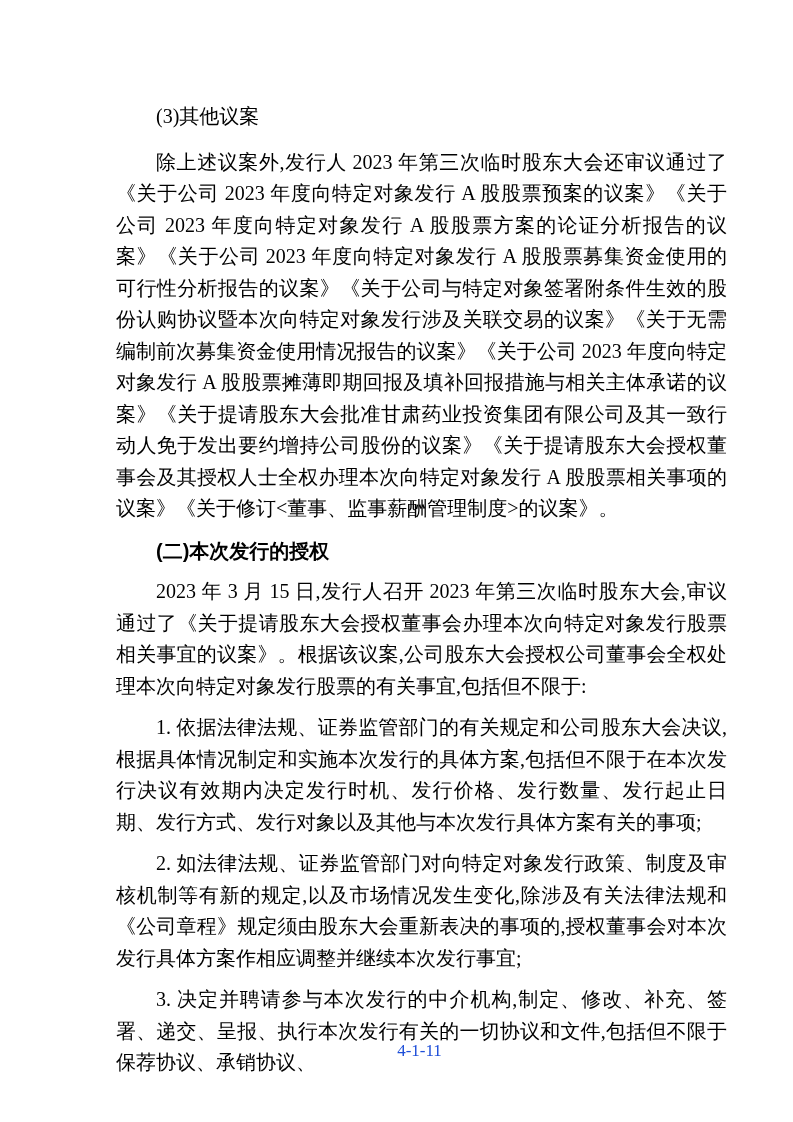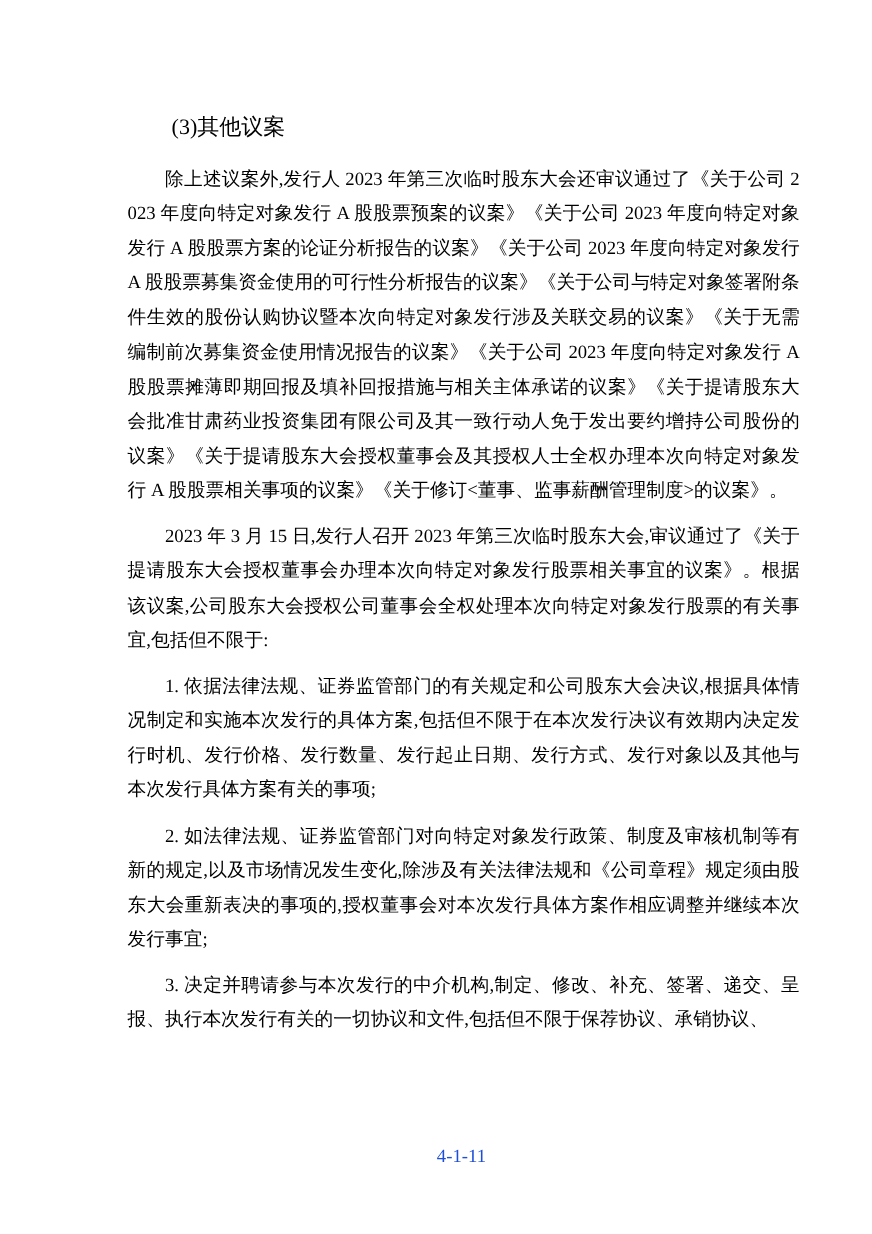--- a/index.html
+++ b/index.html
@@ -25,21 +25,21 @@
     width: 611px;
   }
   .subsection-heading {
     font-size: 20px;
     line-height: 31.5px;
     font-weight: 400;
     text-indent: 2em;
     margin: 0 0 14px 0;
   }
   .para {
-    font-size: 17px;
+    font-size: 20px;
     line-height: 31.5px;
     text-align: justify;
     text-justify: inter-ideograph;
     text-indent: 2em;
     margin: 0 0 10px 0;
     word-break: break-all;
   }
   .section-heading {
     font-family: "Liberation Sans", "DejaVu Sans", sans-serif;
     font-size: 20px;
@@ -62,20 +62,21 @@
 </head>
 <body>
 
 <div class="page">
   <div class="content">
 
     <div class="subsection-heading">(3)其他议案</div>
 
     <p class="para">除上述议案外,发行人 2023 年第三次临时股东大会还审议通过了《关于公司 2023 年度向特定对象发行 A 股股票预案的议案》《关于公司 2023 年度向特定对象发行 A 股股票方案的论证分析报告的议案》《关于公司 2023 年度向特定对象发行 A 股股票募集资金使用的可行性分析报告的议案》《关于公司与特定对象签署附条件生效的股份认购协议暨本次向特定对象发行涉及关联交易的议案》《关于无需编制前次募集资金使用情况报告的议案》《关于公司 2023 年度向特定对象发行 A 股股票摊薄即期回报及填补回报措施与相关主体承诺的议案》《关于提请股东大会批准甘肃药业投资集团有限公司及其一致行动人免于发出要约增持公司股份的议案》《关于提请股东大会授权董事会及其授权人士全权办理本次向特定对象发行 A 股股票相关事项的议案》《关于修订&lt;董事、监事薪酬管理制度&gt;的议案》。</p>
 
+    <div class="section-heading">(二)本次发行的授权</div>
 
     <p class="para">2023 年 3 月 15 日,发行人召开 2023 年第三次临时股东大会,审议通过了《关于提请股东大会授权董事会办理本次向特定对象发行股票相关事宜的议案》。根据该议案,公司股东大会授权公司董事会全权处理本次向特定对象发行股票的有关事宜,包括但不限于:</p>
 
     <p class="para">1. 依据法律法规、证券监管部门的有关规定和公司股东大会决议,根据具体情况制定和实施本次发行的具体方案,包括但不限于在本次发行决议有效期内决定发行时机、发行价格、发行数量、发行起止日期、发行方式、发行对象以及其他与本次发行具体方案有关的事项;</p>
 
     <p class="para">2. 如法律法规、证券监管部门对向特定对象发行政策、制度及审核机制等有新的规定,以及市场情况发生变化,除涉及有关法律法规和《公司章程》规定须由股东大会重新表决的事项的,授权董事会对本次发行具体方案作相应调整并继续本次发行事宜;</p>
 
     <p class="para">3. 决定并聘请参与本次发行的中介机构,制定、修改、补充、签署、递交、呈报、执行本次发行有关的一切协议和文件,包括但不限于保荐协议、承销协议、</p>
 
   </div>

